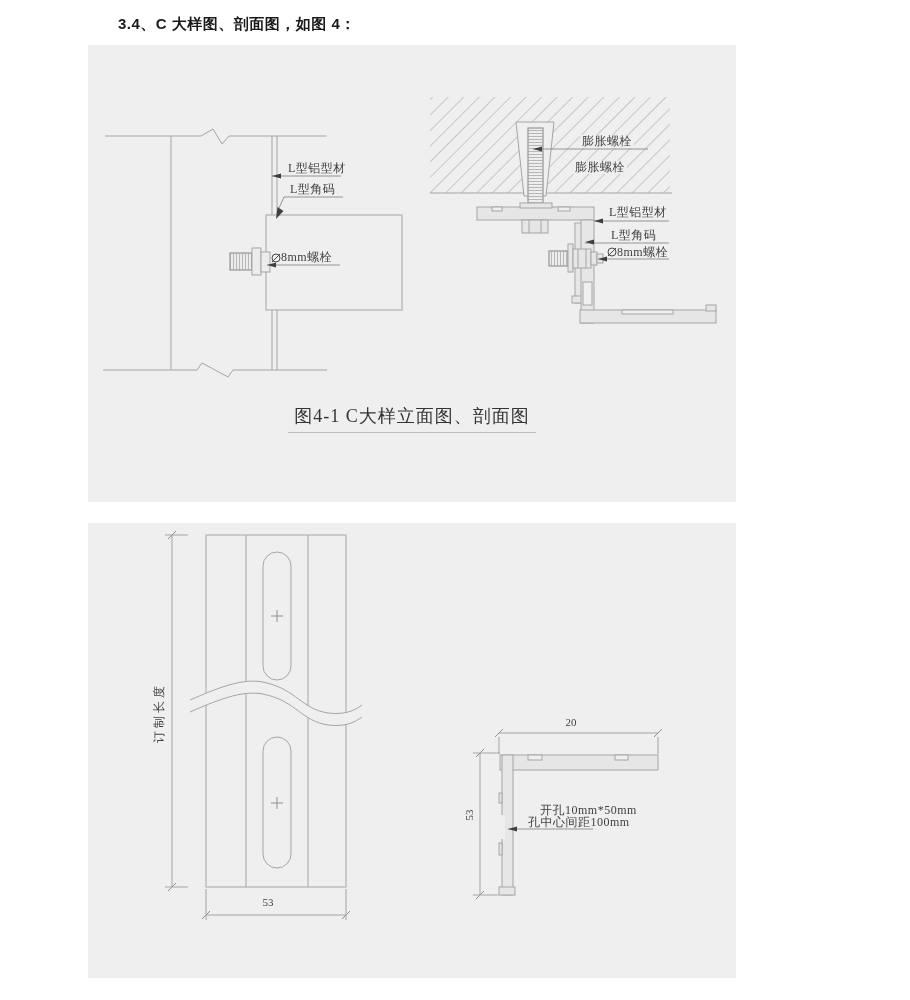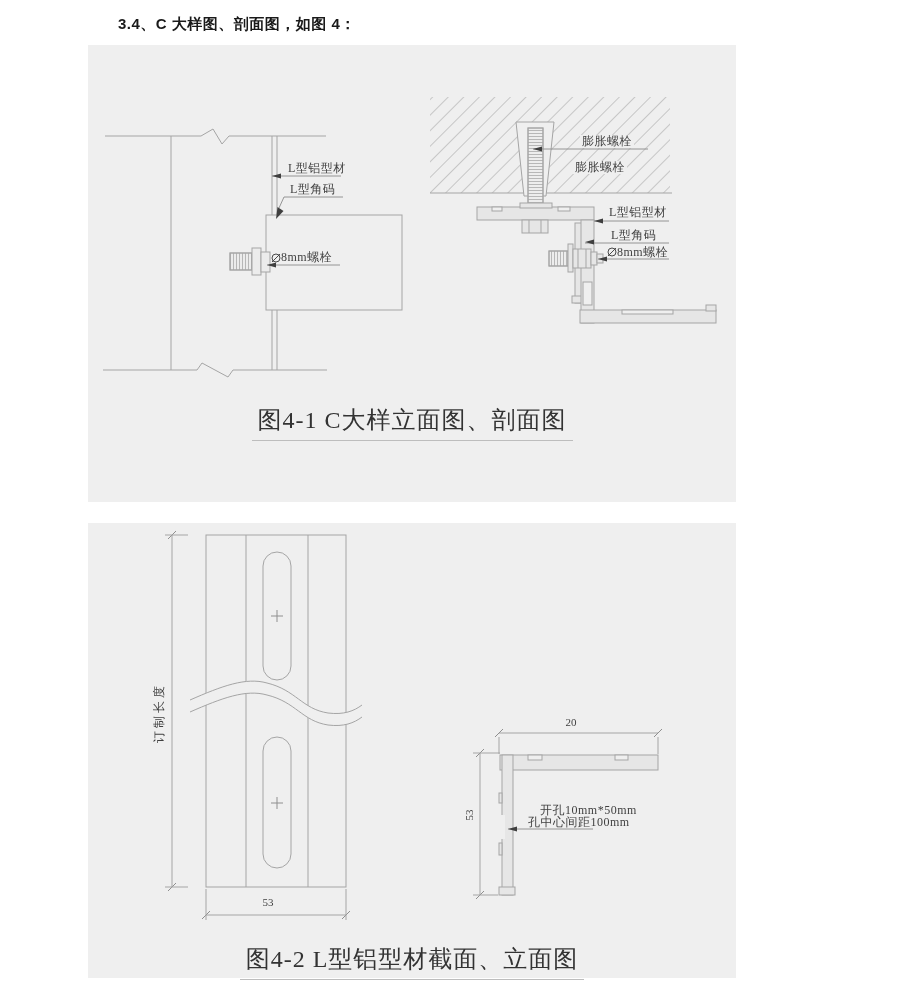--- a/index.html
+++ b/index.html
@@ -9,21 +9,21 @@
            font-weight:bold;font-size:15px;color:#1a1a1a;letter-spacing:.5px;white-space:nowrap;}
   .panel{position:absolute;left:88px;width:648px;background:#efefef;}
   #panel1{top:45px;height:457px;}
   #panel2{top:523px;height:455px;}
   .dwg{position:absolute;left:0;top:0;}
   .lbl{position:absolute;font-size:12px;line-height:13px;color:#3f3f3f;white-space:nowrap;letter-spacing:.5px;}
   .mask{background:#efefef;padding:0 2px;}
   .dim{position:absolute;font-size:11px;color:#3f3f3f;white-space:nowrap;text-align:center;}
   .rot{transform:rotate(-90deg);transform-origin:center center;}
   .cap-row{position:absolute;left:0;width:100%;text-align:center;}
-  .cap{display:inline-block;font-size:24px;letter-spacing:1px;color:#333333;
+  .cap{display:inline-block;font-size:18px;letter-spacing:1px;color:#333333;
        border-bottom:1px solid #bdbdbd;padding:0 6px 4px 6px;white-space:nowrap;}
 </style>
 </head>
 <body>
 
 <div class="page">
 
   <div class="heading">3.4、C 大样图、剖面图，如图 4：</div>
 
   <div class="panel" id="panel1">
@@ -200,18 +200,15 @@
     </svg>
 
     <div class="dim rot" style="left:41px;top:182px;width:60px;height:16px;font-size:12px;letter-spacing:3px;">订制长度</div>
     <div class="dim" style="left:150px;top:373px;width:60px;">53</div>
 
     <div class="dim" style="left:455px;top:193px;width:56px;">20</div>
     <div class="dim rot" style="left:353px;top:284px;width:60px;height:16px;">53</div>
     <div class="lbl" style="left:452px;top:281px;">开孔10mm*50mm</div>
     <div class="lbl" style="left:440px;top:293px;">孔中心间距100mm</div>
 
-    <div class="cap-row" style="top:420px;">
-      <span class="cap">图4-2 L型铝型材截面、立面图</span>
-    </div>
   </div>
 
 </div>
 
 </body></html>

